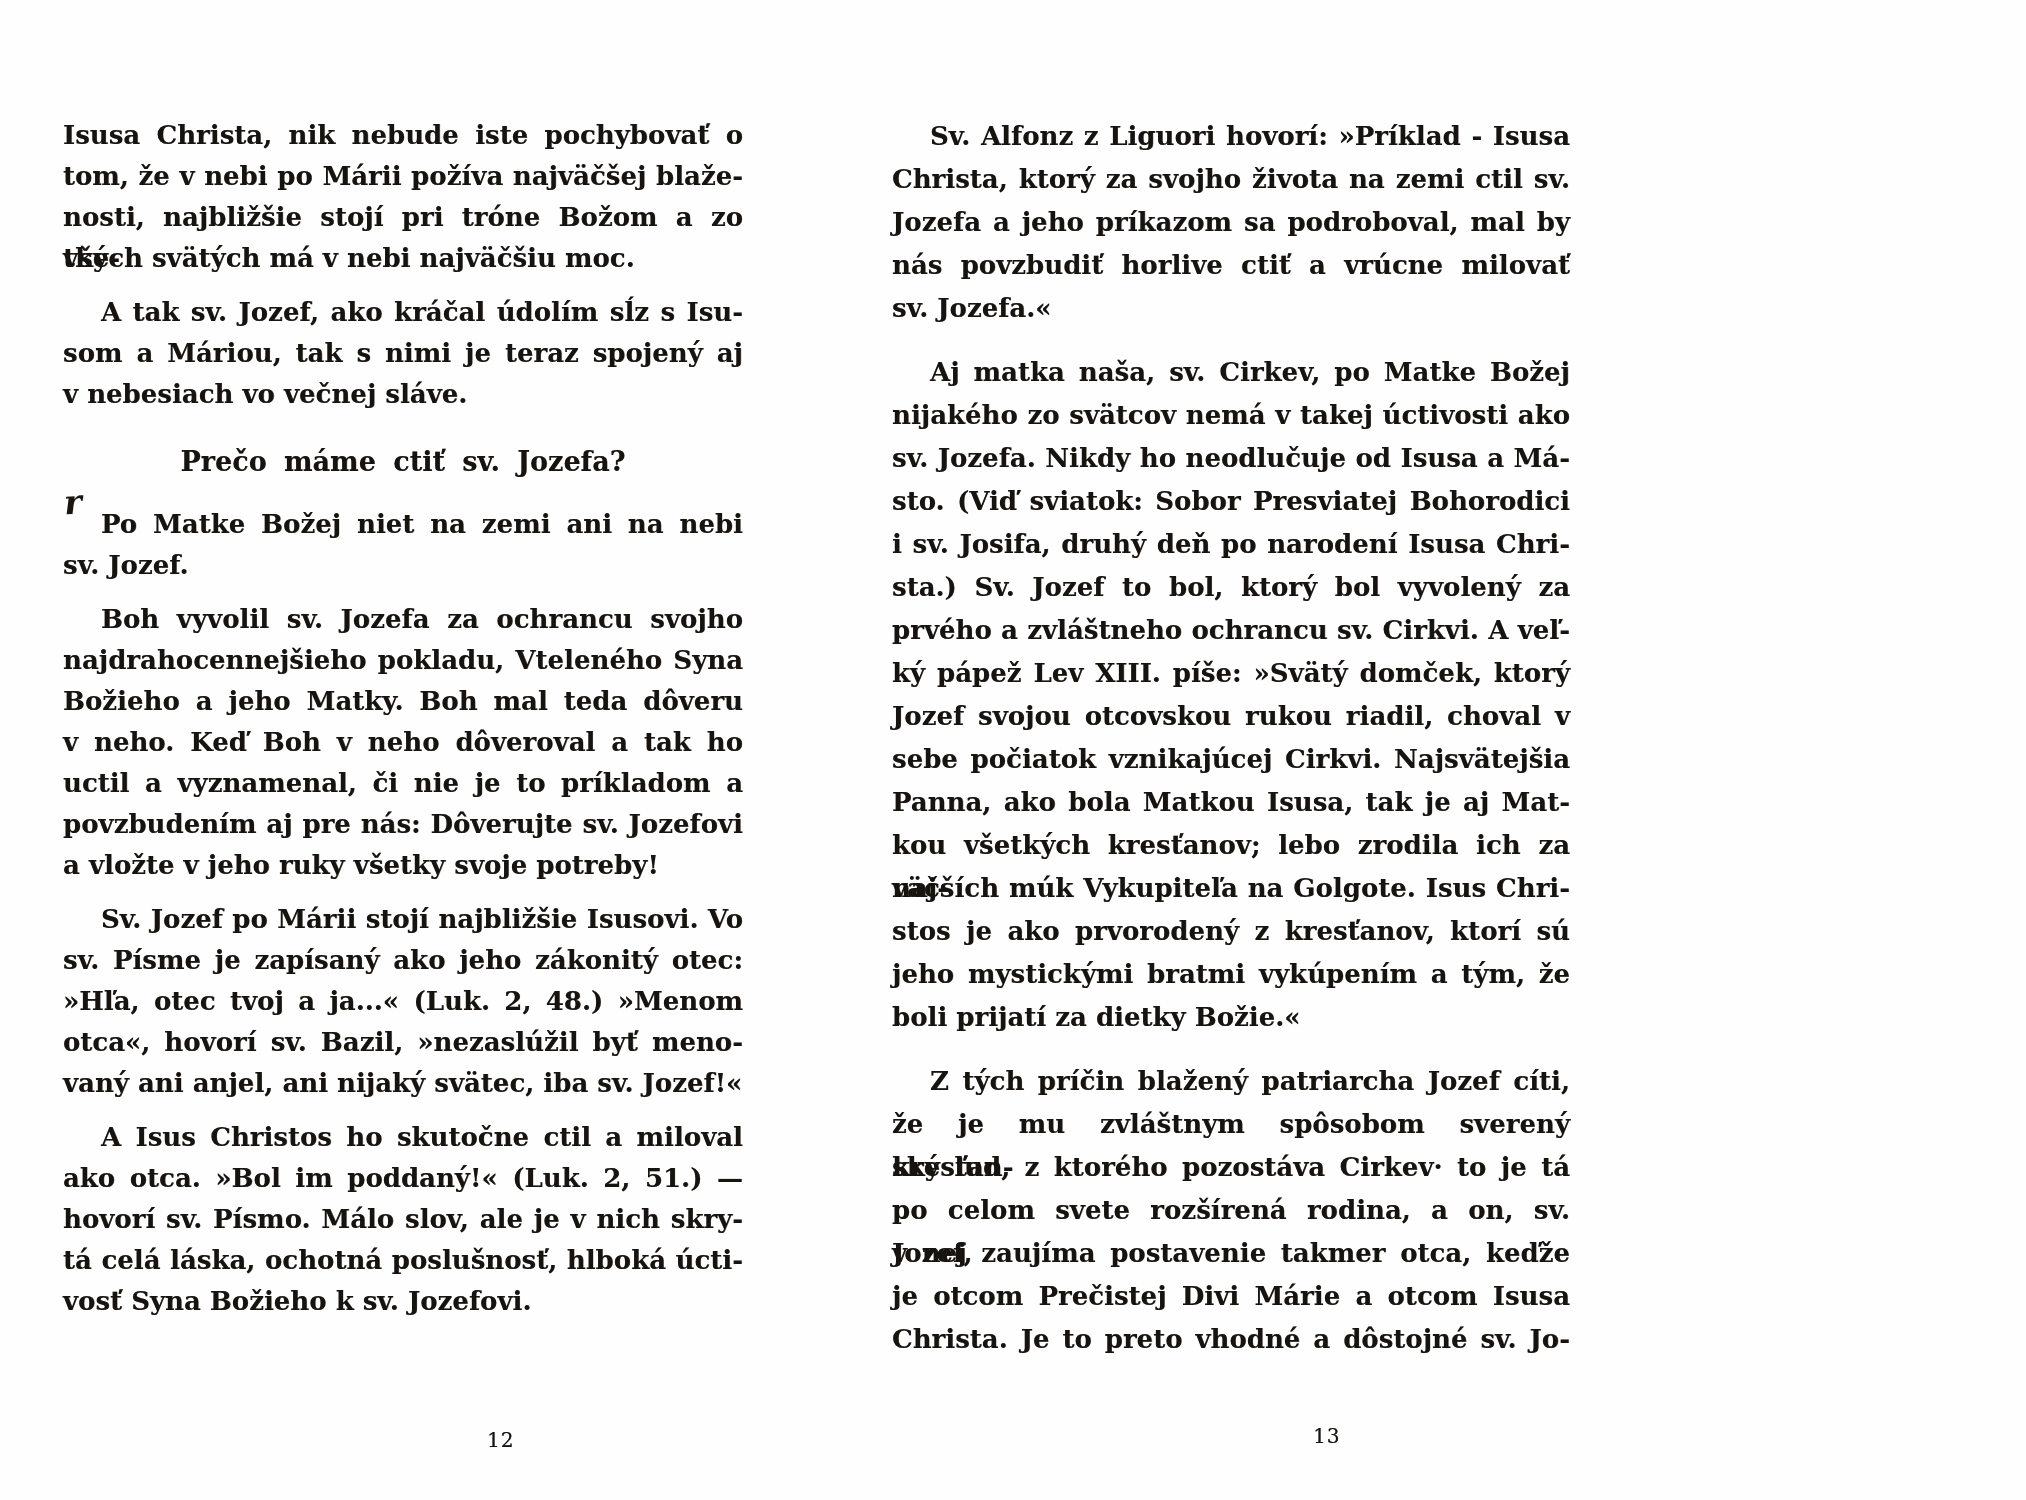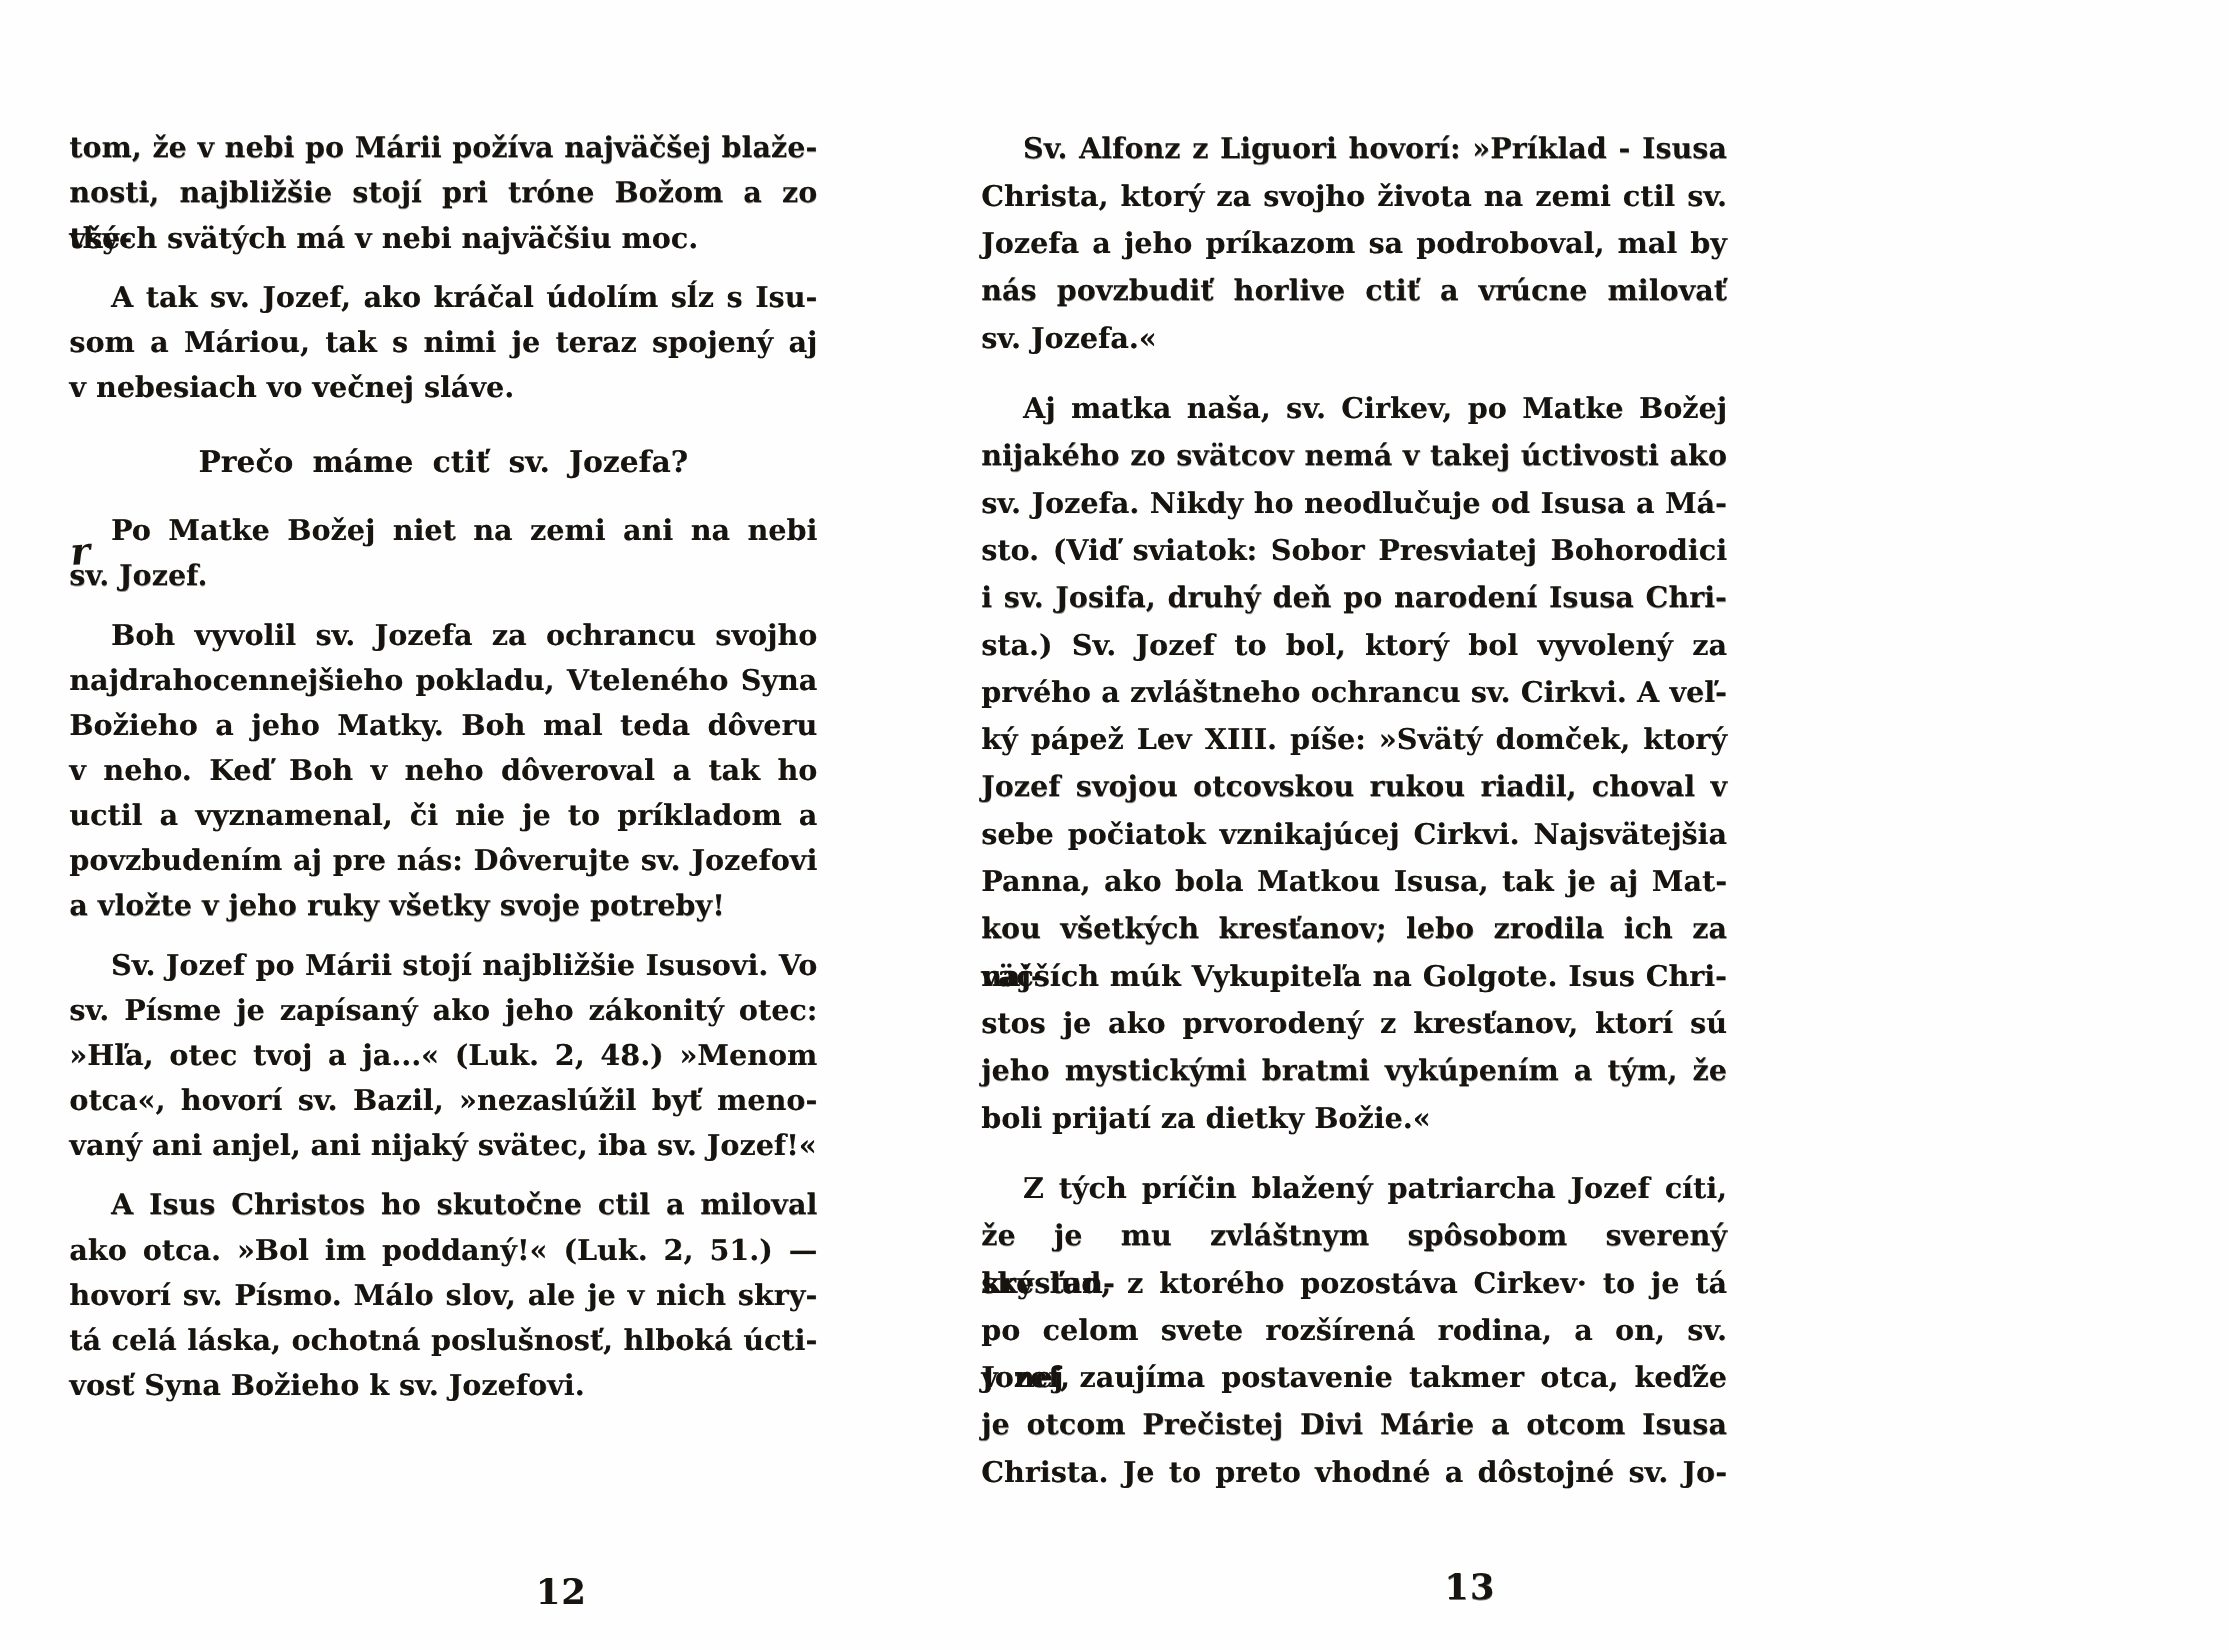--- a/index.html
+++ b/index.html
@@ -44,22 +44,22 @@
     font-weight: 700;
     text-align: center;
     word-spacing: 8px;
     line-height: 41px;
     margin: 26px 0 22px 0;
     text-shadow: 0.3px 0.3px 0 rgba(23,20,15,0.45);
   }
 
   .page-number {
     position: absolute;
-    font-size: 32px;
-    font-weight: 700;
+    font-size: 20px;
+    font-weight: 400;
     letter-spacing: 1px;
     text-shadow: 0.4px 0.4px 0 rgba(23,20,15,0.6);
   }
   .page-number.left  { left: 487px;  top: 1428px; }
   .page-number.right { left: 1313px; top: 1424px; }
 
   .ink-mark {
     position: absolute;
     left: 64px; top: 482px;
     font-size: 34px;
@@ -71,20 +71,21 @@
 </style>
 </head>
 <body>
 
 <div class="scan">
 
   <span class="ink-mark">r</span>
 
   <div class="page-col left">
       <div class="para">
+        <div class="line">Isusa Christa, nik nebude iste pochybovať o</div>
         <div class="line">tom, že v nebi po Márii požíva najväčšej blaže-</div>
         <div class="line">nosti, najbližšie stojí pri tróne Božom a zo vše-</div>
         <div class="line last">tkých svätých má v nebi najväčšiu moc.</div>
       </div>
       <div class="para">
         <div class="line indent">A tak sv. Jozef, ako kráčal údolím sĺz s Isu-</div>
         <div class="line">som a Máriou, tak s nimi je teraz spojený aj</div>
         <div class="line last">v nebesiach vo večnej sláve.</div>
       </div>
       <div class="heading">Prečo máme ctiť sv. Jozefa?</div>

